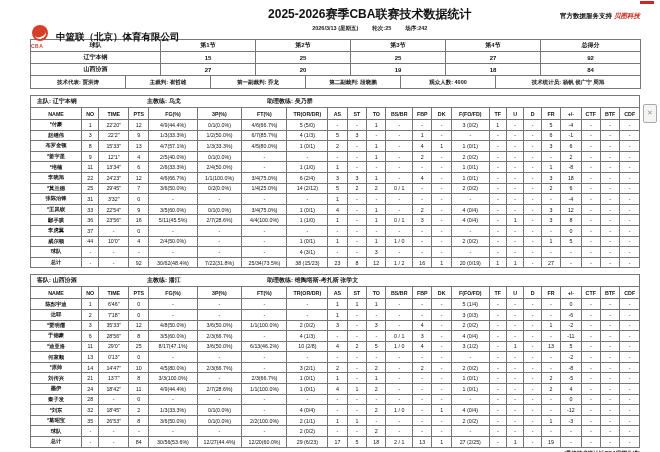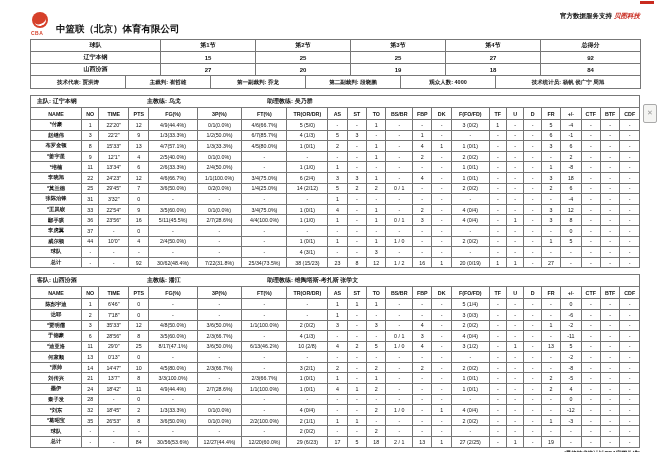--- a/index.html
+++ b/index.html
@@ -1,20 +1,20 @@
 <!DOCTYPE html>
 <html><head>
 <meta charset="utf-8">
 <style>
   html,body{margin:0;padding:0;background:#fff;}
   body{width:660px;height:452px;overflow:hidden;font-family:"Liberation Sans",sans-serif;color:#111;position:relative;}
   .page{padding:4px 20px 0 30px;}
   
   .hdr{display:flex;align-items:flex-start;justify-content:space-between;height:32px;}
-  .hdr-left{display:flex;align-items:flex-end;gap:4px;margin-top:8px;}
+  .hdr-left{display:flex;align-items:center;gap:4px;margin-top:21px;}
   .logo{width:22px;height:24px;position:relative;flex:0 0 auto;}
   .logo .ball{width:16px;height:16px;border-radius:50%;background:#d6402a;position:absolute;top:0;left:2px;}
   .logo .swoosh{position:absolute;top:3px;left:4px;width:12px;height:9px;border-bottom:2px solid #fff;border-radius:50%;transform:rotate(-20deg);}
   .logo .cba{position:absolute;bottom:0;left:1px;font-size:5px;font-weight:bold;color:#d6402a;letter-spacing:.5px;}
   .company{font-size:9.5px;font-weight:bold;}
   .hdr-center{text-align:center;margin-top:2px;}
   .title{font-size:12px;font-weight:bold;}
   .subline{display:flex;justify-content:center;gap:14px;font-size:5.5px;font-weight:bold;margin-top:2px;color:#222;}
   .hdr-right{margin-top:8px;font-size:6.5px;font-weight:bold;white-space:nowrap;}
   .sponsor{color:#c92a1f;font-style:italic;margin-left:2px;}
@@ -48,20 +48,28 @@
 
   <div class="hdr">
     <div class="hdr-left">
       <div class="logo">
         <div class="ball"></div>
         <div class="swoosh"></div>
         <div class="cba">CBA</div>
       </div>
       <div class="company">中篮联（北京）体育有限公司</div>
     </div>
+    <div class="hdr-center">
+      <div class="title">2025-2026赛季CBA联赛技术数据统计</div>
+      <div class="subline">
+        <span>2026/3/13 (星期五)</span>
+        <span>轮次:25</span>
+        <span>场序:242</span>
+      </div>
+    </div>
     <div class="hdr-right">
       <span>官方数据服务支持</span><span class="sponsor">贝图科技</span>
     </div>
   </div>
 
   <table class="score-tbl">
       <colgroup>
         <col style="width: 130px;">
         <col style="width: 95px;">
         <col style="width: 95px;">

